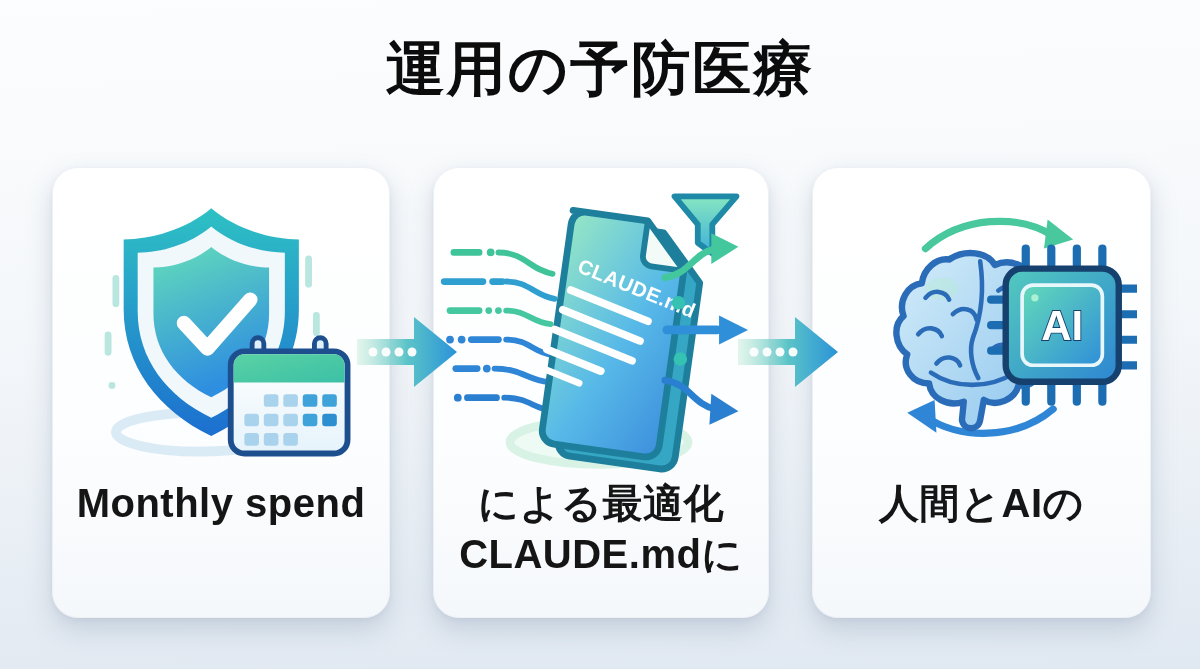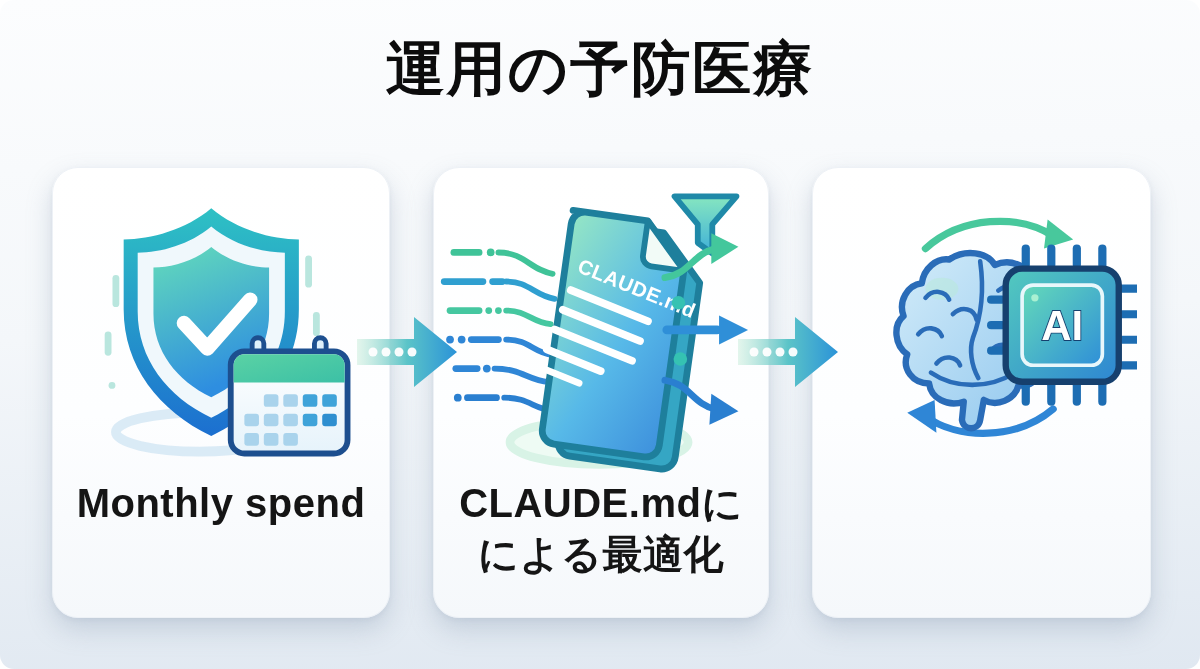--- a/index.html
+++ b/index.html
@@ -1,20 +1,19 @@
 <!DOCTYPE html>
 <html><head>
 <meta charset="utf-8">
 <style>
   html,body{margin:0;padding:0;background:#ffffff;}
   .stage{
     position:relative;width:1200px;height:669px;overflow:hidden;
     background:linear-gradient(178deg,#fcfdfe 0%,#f4f7fa 48%,#e0e8f1 100%);
     font-family:"Liberation Sans",sans-serif;
-    border-radius:14px;
   }
   .title{
     position:absolute;top:30px;left:0;width:100%;margin:0;
     text-align:center;font-size:59px;font-weight:800;color:#0c0c0c;
     letter-spacing:2px;
   }
   .card{
     position:absolute;top:167px;height:449px;
     background:linear-gradient(180deg,#ffffff 0%,#fdfeff 55%,#f5f8fb 100%);
     border:1px solid #edf1f6;border-radius:26px;
@@ -169,22 +168,22 @@
           <path d="M236 210 C262 214 264 234 288 240" stroke="#2a7fd0" stroke-width="7"></path>
         </g>
         <polygon points="284,58 312,72 284,90" fill="#43c79c"></polygon>
         <polygon points="292,143 322,158 292,173" fill="#2f8fd8"></polygon>
         <polygon points="284,224 312,242 282,256" fill="#2a7fd0"></polygon>
         <circle cx="250" cy="130" r="7" fill="#35c2b2"></circle>
         <circle cx="252" cy="188" r="7" fill="#35c2b2"></circle>
       </svg>
     </div>
     <div class="label">
+      <span>による最適化</span>
       <span>CLAUDE.mdに</span>
-      <span>による最適化</span>
     </div>
   </section>
 
   <section class="card card-3">
     <div class="icon-wrap">
       <svg width="310" height="282" viewBox="0 0 340 300" aria-hidden="true">
         <defs>
           <linearGradient id="gBrain" x1="0" y1="0" x2="1" y2="1">
             <stop offset="0" stop-color="#d3ecf9"></stop>
               <stop offset="1" stop-color="#8fc6ee"></stop>
@@ -240,20 +239,21 @@
               <path d="M-4 90 h-12"></path>
           </g>
           <rect x="0" y="0" width="124" height="124" rx="18" fill="url(#gChipOuter)" stroke="#16406e" stroke-width="7"></rect>
           <rect x="18" y="18" width="88" height="88" rx="12" fill="url(#gChipInner)" stroke="#e8f7fb" stroke-width="4"></rect>
           <circle cx="32" cy="32" r="4" fill="#a9f0d2"></circle>
           <text class="chip-label" x="62" y="78" text-anchor="middle">AI</text>
         </g>
       </svg>
     </div>
     <div class="label">
+      <span>人間とAIの</span>
     </div>
   </section>
 
   <div class="connector" style="left:357px;">
     <svg width="100" height="86" viewBox="0 0 100 86" aria-hidden="true">
       <defs>
         <linearGradient id="gArrow1" x1="0" y1="0" x2="1" y2="0">
           <stop offset="0" stop-color="#cdeedd" stop-opacity="0.55"></stop>
           <stop offset="0.5" stop-color="#5bc4c8"></stop>
           <stop offset="1" stop-color="#2b93d8"></stop>

